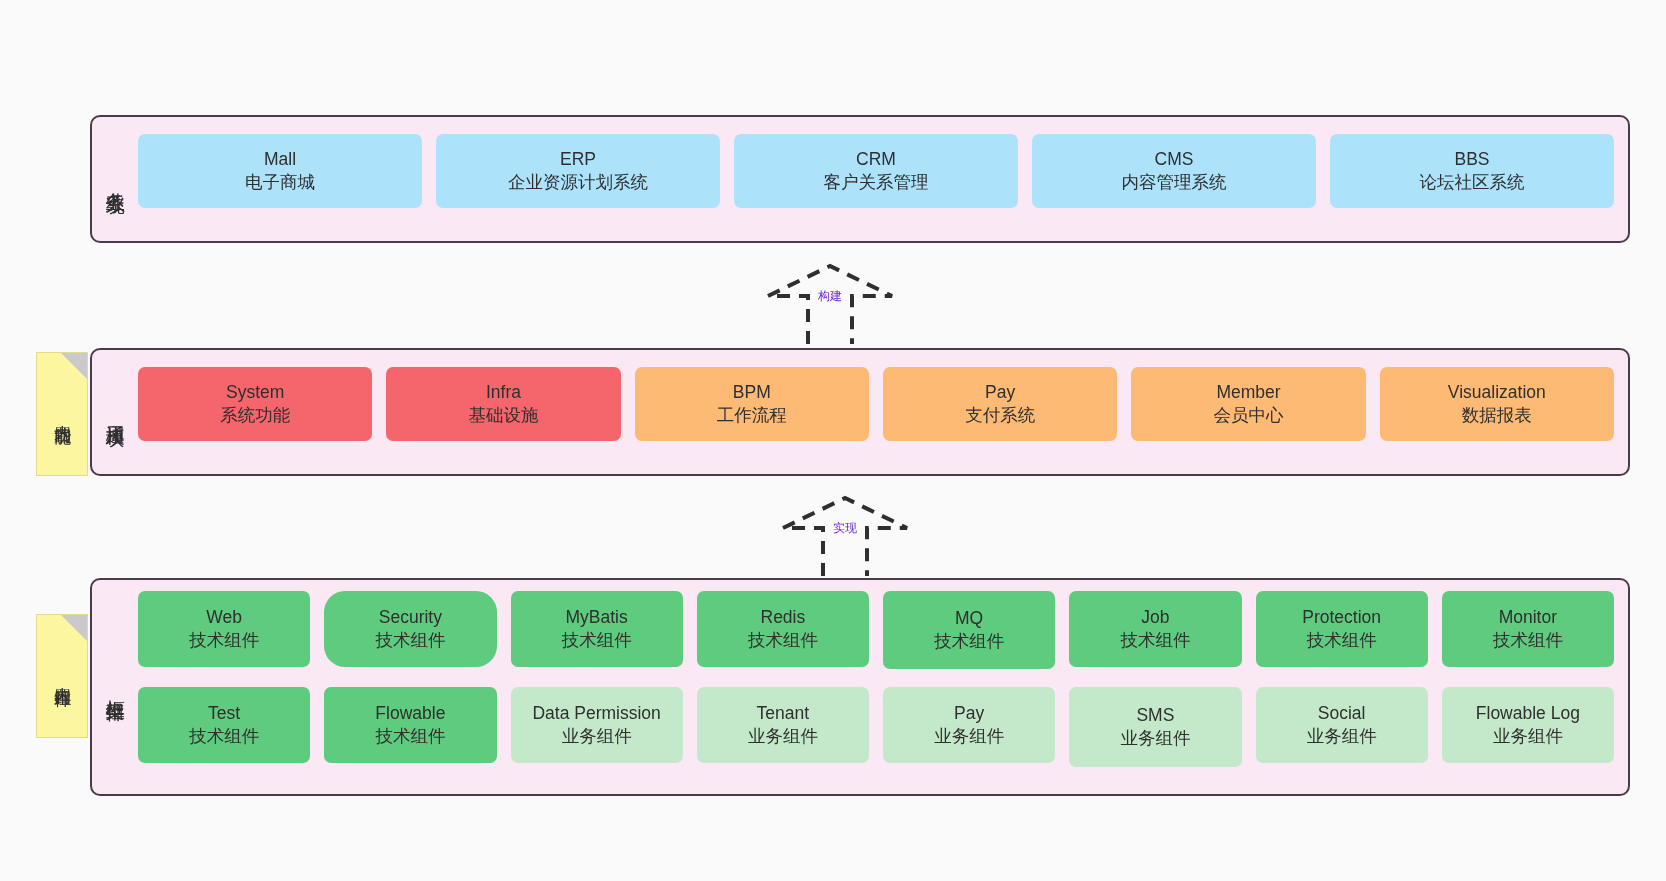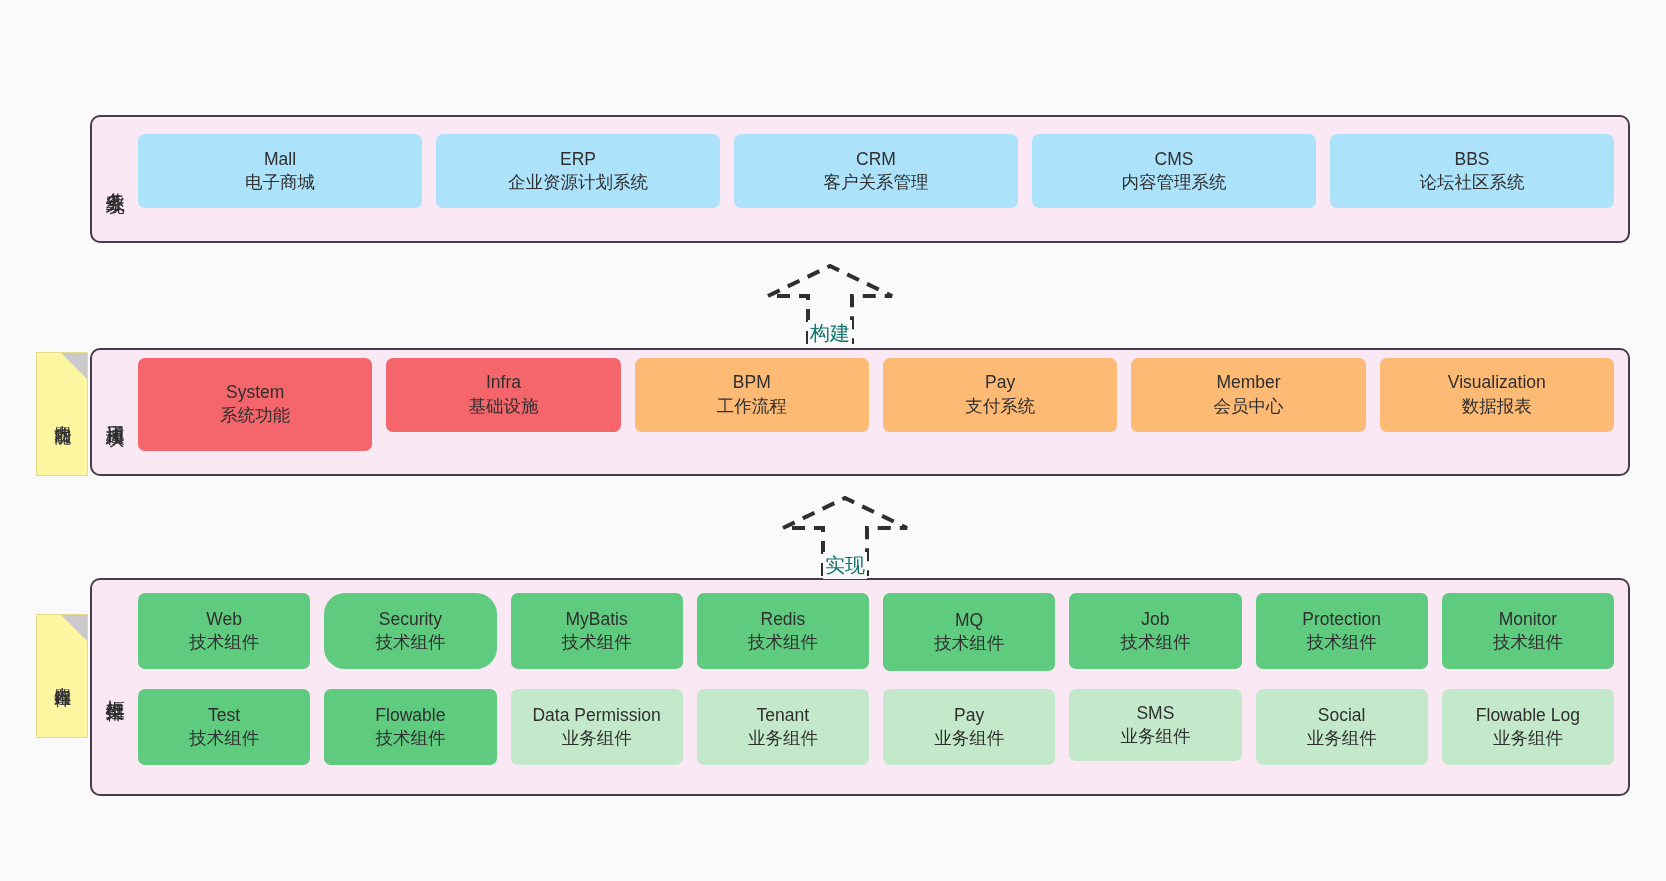--- a/index.html
+++ b/index.html
@@ -114,27 +114,26 @@
   
   .connector {
     position: absolute;
     z-index: 2;
   }
   .connector svg { display: block; overflow: visible; }
   .conn-label {
     position: absolute;
     left: 50%;
     transform: translateX(-50%);
-    font-size: 20px;
-    color: #0f766e;
+    font-size: 12px;
+    color: #6d28d9;
     background: #fafafa;
     padding: 0 2px;
     white-space: nowrap;
     user-select: none;
-    margin-top: 32px;
   }
 </style>
 </head>
 <body>
 
 <div class="canvas">
 
   <div class="layer" style="left:90px; top:115px; width:1540px; height:128px;">
     <div class="layer-title">业务系统</div>
     <div class="layer-body">
@@ -172,21 +171,21 @@
 
   <div class="sticky" style="left:36px; top:352px; width:52px; height:124px;">
     <span class="fold"></span>
     <span>内置功能</span>
   </div>
 
   <div class="layer" style="left:90px; top:348px; width:1540px; height:128px;">
     <div class="layer-title">通用模块</div>
     <div class="layer-body">
       <div class="row">
-        <div class="card c-red" style="height:93px;text-align:center;">
+        <div class="card c-red" style="height:74px;text-align:center;">
           <span class="l1">System</span>
           <span class="l2">系统功能</span>
         </div>
         <div class="card c-red" style="height:74px;">
           <span class="l1">Infra</span>
           <span class="l2">基础设施</span>
         </div>
         <div class="card c-red-light" style="height:74px;">
           <span class="l1">BPM</span>
           <span class="l2">工作流程</span>
@@ -271,21 +270,21 @@
           <span class="l2">业务组件</span>
         </div>
         <div class="card c-green-light" style="height:76px;">
           <span class="l1">Tenant</span>
           <span class="l2">业务组件</span>
         </div>
         <div class="card c-green-light" style="height:76px;">
           <span class="l1">Pay</span>
           <span class="l2">业务组件</span>
         </div>
-        <div class="card c-green-light" style="height:72px;">
+        <div class="card c-green-light" style="height:80px;">
           <span class="l1">SMS</span>
           <span class="l2">业务组件</span>
         </div>
         <div class="card c-green-light" style="height:76px;">
           <span class="l1">Social</span>
           <span class="l2">业务组件</span>
         </div>
         <div class="card c-green-light" style="height:76px;">
           <span class="l1">Flowable Log</span>
           <span class="l2">业务组件</span>

